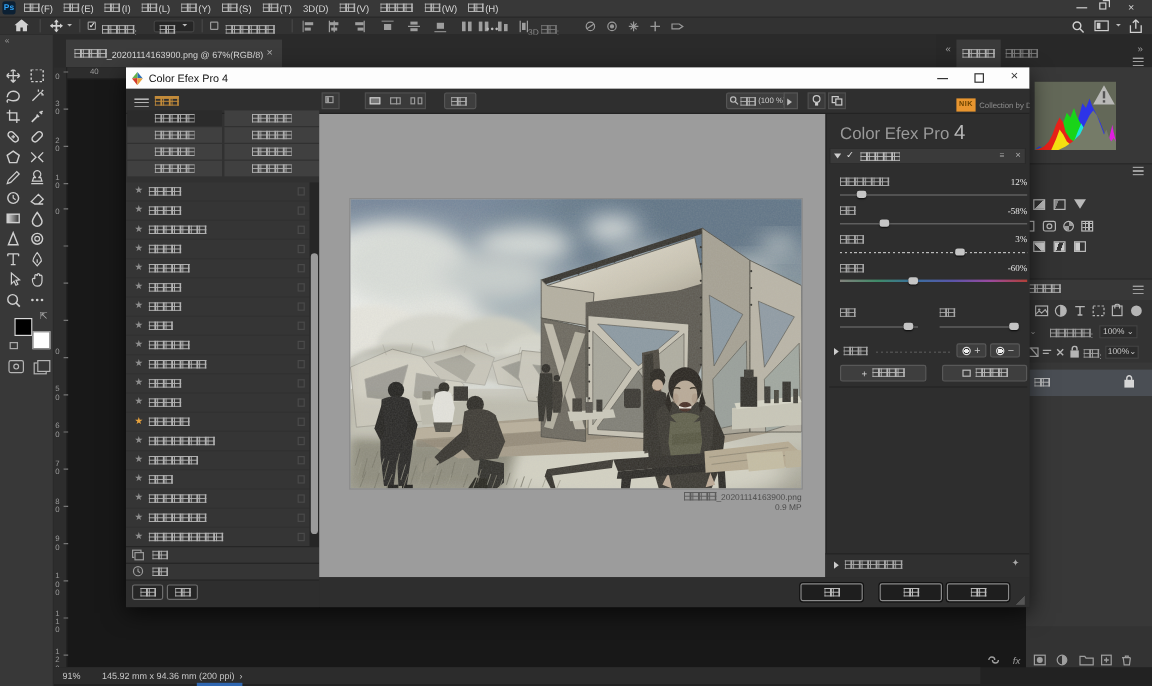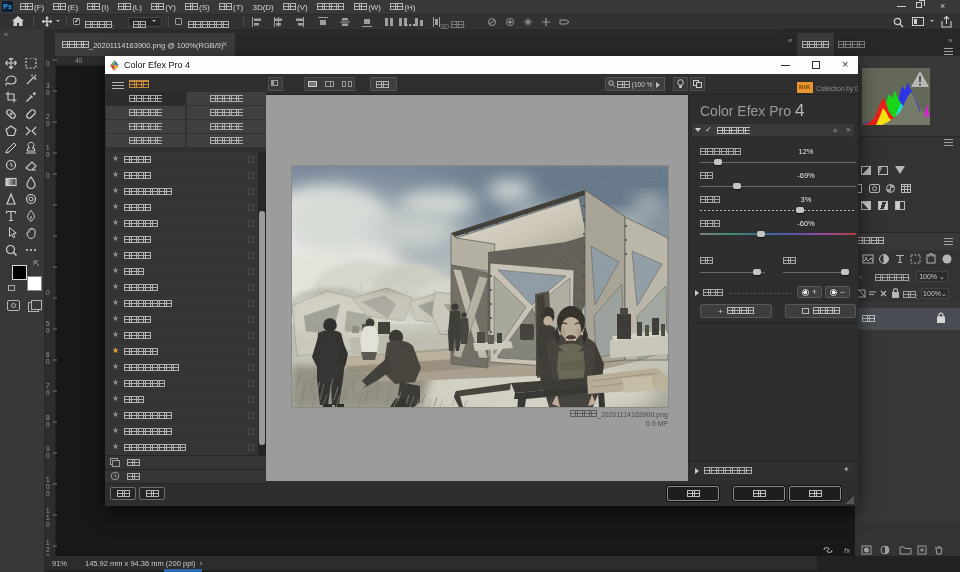--- a/index.html
+++ b/index.html
@@ -18,21 +18,21 @@
 .mi .t{margin-right:1px;}
 .cat{height:13px;background:#404040;color:#c9c9c9;text-align:center;line-height:13px;}
 .cat .t{margin-top:3px;}
 .btn{height:13px;background:#262626;border:1px solid #6e6e6e;border-radius:2px;color:#d9d9d9;text-align:center;line-height:12px;}
 .btn .t{margin-top:2px;}
 .btn2{height:15px;background:#1e1e1e;border:1px solid #8a8a8a;border-radius:2px;box-shadow:0 0 0 1px #111;color:#e5e5e5;text-align:center;line-height:14px;}
 .btn2 .t{margin-top:3px;}
 .btn3{height:14px;background:#3e3e3e;border:1px solid #585858;border-radius:2px;color:#d5d5d5;text-align:center;line-height:13px;font-size:8px;}
 .btn3 .t{margin-top:2px;}
 .slbl{color:#c5c5c5;}
-.sval{width:100px;text-align:center;color:#e8e8e8;font-size:7.5px;}
+.sval{width:100px;text-align:right;color:#e8e8e8;font-size:7.5px;font-family:Liberation Serif, serif;}
 .hnd{width:8px;height:6px;background:#c5c5c5;border-radius:2px;box-shadow:0 1px 1px #111;}
 .cpb{width:25px;height:12px;background:#3e3e3e;border:1px solid #585858;border-radius:2px;color:#ccc;font-size:9px;line-height:11px;text-align:center;}
 .cpc{display:inline-block;width:7px;height:7px;border:1px solid #ddd;border-radius:50%;background:radial-gradient(circle at 50% 50%,#eee 0 2px,#222 2px);vertical-align:-1px;}
 .fr{position:relative;height:15px;background:#353535;margin-bottom:1px;color:#d2d2d2;}
 .fr .st{position:absolute;left:7px;top:3px;width:0;color:#8e8e8e;font-size:8px;line-height:8px;}
 .fr .st.on{color:#e8a33d;}
 .fr .t{position:absolute;left:19px;top:4px;}
 .fr .pg{position:absolute;right:4px;top:4px;width:6px;height:7px;border:1px solid #4a4a4a;}
 </style></head>
 <body>
@@ -252,21 +252,21 @@
 <div class="ab" style="left:12px;top:265px;width:15px;height:15px;background:#000;border:1px solid #d9d9d9;"></div>
 <div class="ab" style="left:33px;top:259px;color:#aaa;font-size:8px;">⇱</div>
 <div class="ab" style="left:8px;top:285px;width:7px;height:6px;border:1px solid #aaa;"></div>
 
 <div class="ab" style="left:7px;top:300px;width:13px;height:11px;border:1px solid #b5b5b5;border-radius:2px;"></div>
 <div class="ab" style="left:11px;top:303px;width:5px;height:5px;border:1px solid #b5b5b5;border-radius:50%;"></div>
 <div class="ab" style="left:28px;top:302px;width:11px;height:10px;border:1px solid #b5b5b5;"></div>
 <div class="ab" style="left:31px;top:300px;width:11px;height:10px;border:1px solid #b5b5b5;background:#383838;"></div>
 
 <div class="ab" style="left:55px;top:33px;width:180px;height:23px;background:#3c3c3c;color:#d9d9d9;"></div>
-<div class="ab" style="left:62px;top:41px;font-size:7.5px;line-height:9px;white-space:nowrap;"><i class="t" style="width:27px;color:#d9d9d9"></i><span style="color:#d9d9d9;font-size:7.5px;">_20201114163900.png @ 100%(RGB/9)</span></div>
+<div class="ab" style="left:62px;top:41px;font-size:7.5px;line-height:9px;white-space:nowrap;"><i class="t" style="width:27px;color:#d9d9d9"></i><span style="color:#d9d9d9;font-size:7.5px;">_20201114163900.png @ 67%(RGB/8)</span></div>
 <div class="ab" style="left:222px;top:39px;color:#aaa;font-size:9px;">×</div>
 
 <div class="ab" style="left:45px;top:56px;width:810px;height:10px;background:#2d2d2d;border-bottom:1px solid #222;"></div>
 <div class="ab" style="left:45px;top:56px;width:11px;height:500px;background:#2d2d2d;border-right:1px solid #222;"></div>
 <div class="ab tx" style="left:75px;top:57px;font-size:6.5px;color:#9a9a9a;">40</div>
 <svg class="ab" style="left:45px;top:56px" width="12" height="500" viewBox="0 0 12 500">
  <g fill="#9a9a9a" font-size="6.5" font-family="Liberation Sans">
   <text x="1" y="10">0</text>
   <text x="1" y="32">3</text>
         <text x="1" y="39">0</text>
@@ -841,21 +841,21 @@
  <div class="ab" style="left:600px;top:69px;color:#ddd;font-size:8px;">✓</div>
  <div class="ab" style="left:612px;top:71px;"><i class="t" style="width:33px;color:#ddd"></i></div>
  <div class="ab" style="left:728px;top:71px;color:#aaa;font-size:7px;">≡</div>
  <div class="ab" style="left:741px;top:69px;color:#aaa;font-size:8px;">×</div>
 
  <div class="ab slbl" style="left:595px;top:92px;"><i class="t" style="width:41px;color:#c5c5c5"></i></div>
  <div class="ab sval" style="left:651px;top:91px;">12%</div>
  <div class="ab" style="left:595px;top:106px;width:156px;height:1px;background:#6a6a6a;"></div>
  <div class="ab hnd" style="left:609px;top:103px;"></div>
  <div class="ab slbl" style="left:595px;top:116px;"><i class="t" style="width:13px;color:#c5c5c5"></i></div>
- <div class="ab sval" style="left:651px;top:115px;">-69%</div>
+ <div class="ab sval" style="left:651px;top:115px;">-58%</div>
  <div class="ab" style="left:595px;top:130px;width:156px;height:1px;background:#6a6a6a;"></div>
  <div class="ab hnd" style="left:628px;top:127px;"></div>
  <div class="ab slbl" style="left:595px;top:140px;"><i class="t" style="width:20px;color:#c5c5c5"></i></div>
  <div class="ab sval" style="left:651px;top:139px;">3%</div>
  <div class="ab" style="left:595px;top:154px;width:156px;height:1px;background:repeating-linear-gradient(90deg,#bbb 0 2px,transparent 2px 4px);"></div>
  <div class="ab hnd" style="left:691px;top:151px;"></div>
  <div class="ab slbl" style="left:595px;top:164px;"><i class="t" style="width:20px;color:#c5c5c5"></i></div>
  <div class="ab sval" style="left:651px;top:163px;">-60%</div>
  <div class="ab" style="left:595px;top:177px;width:156px;height:2px;background:linear-gradient(90deg,#82827c,#3f8a68,#3a6e9e,#5a55a8,#9a4a9e,#b04038);"></div>
  <div class="ab hnd" style="left:652px;top:175px;"></div>

